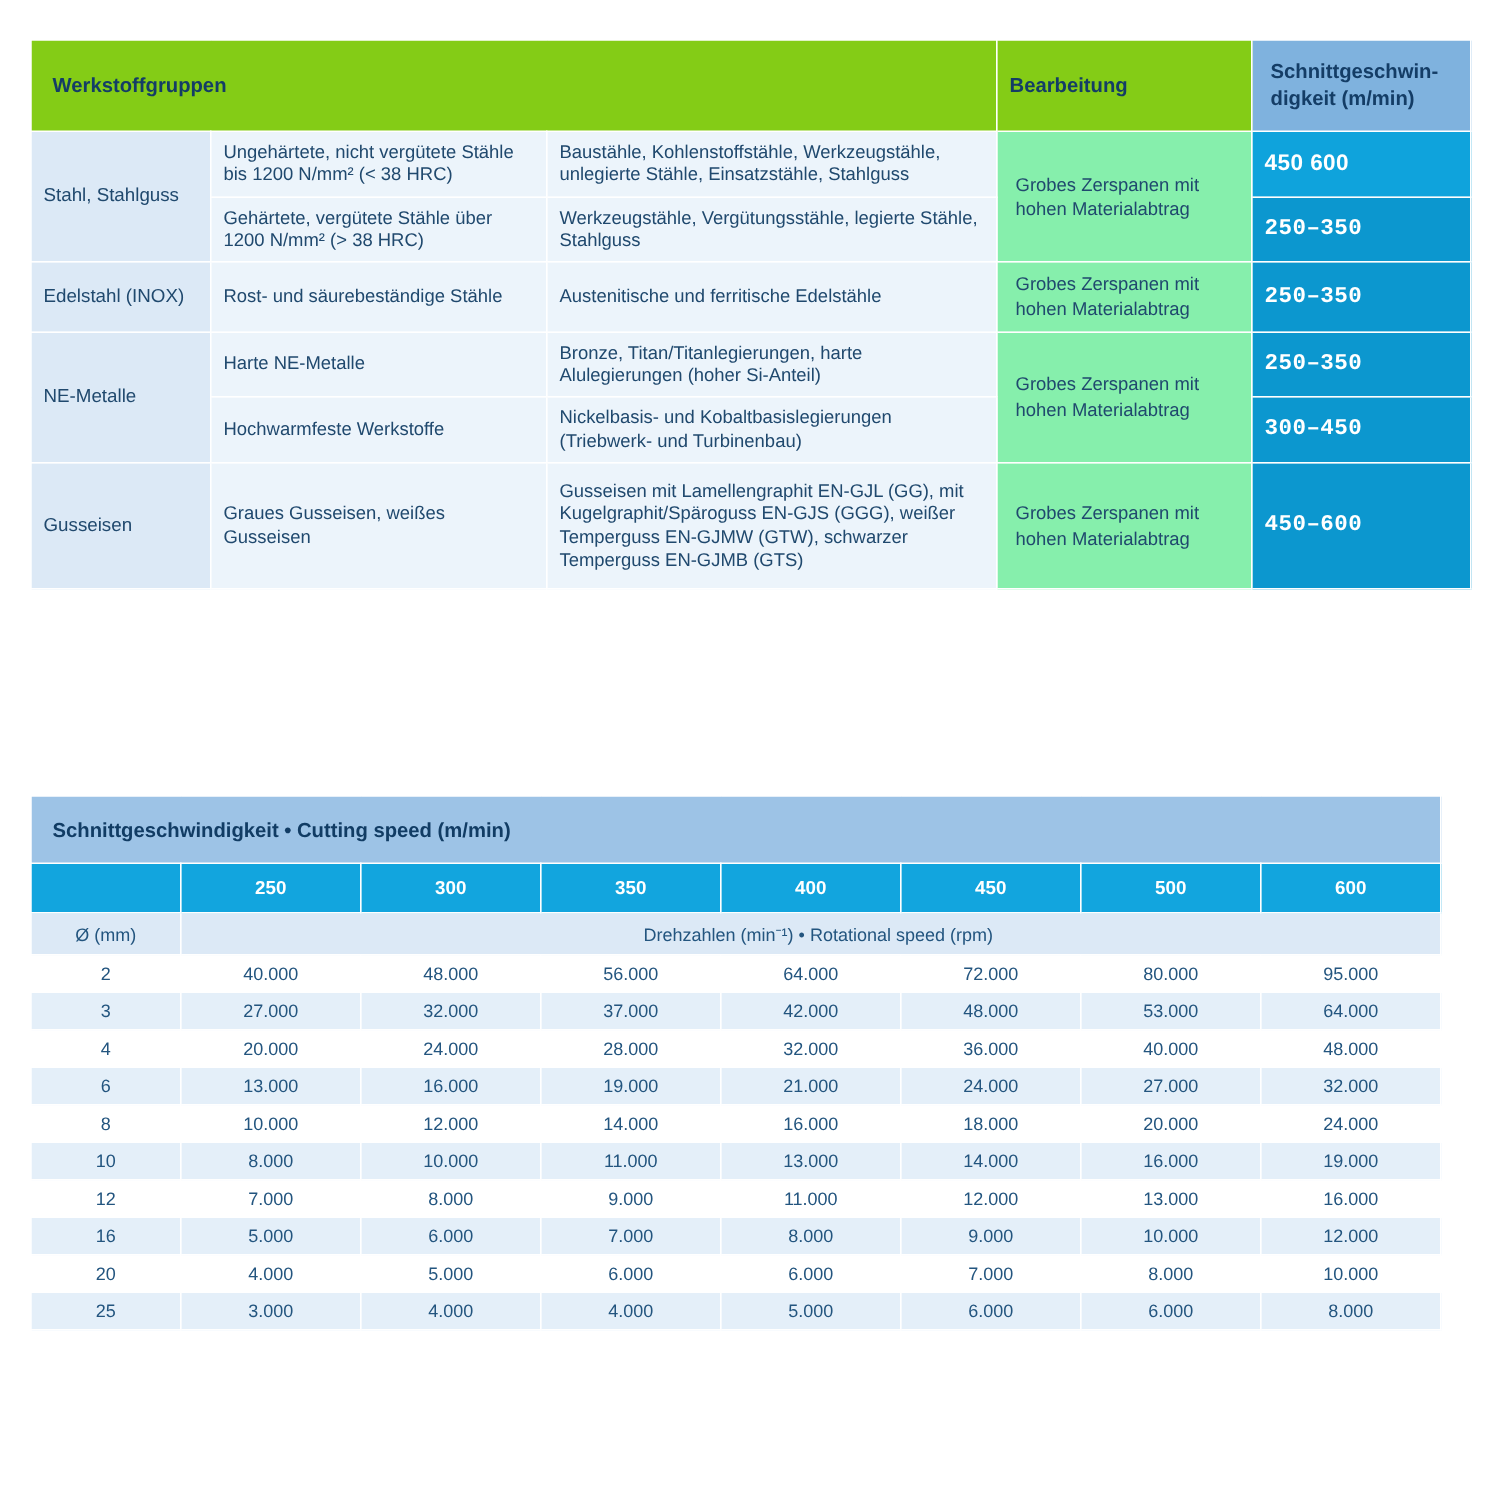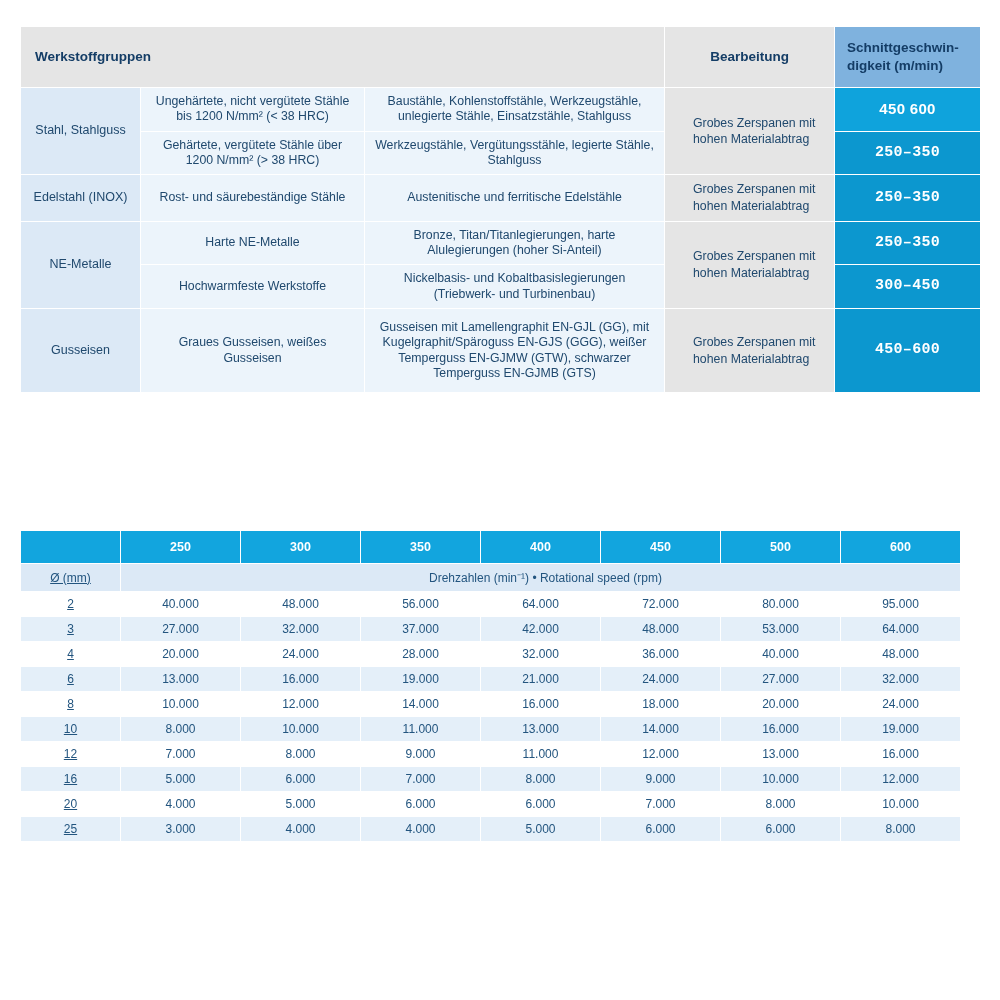--- a/index.html
+++ b/index.html
@@ -24,27 +24,27 @@
     left: 20px;
     top: 26px;
     width: 960px;
     border-collapse: collapse;
     table-layout: fixed;
   }
   .t1 td, .t1 th {
     border: 1px solid #ffffff;
     padding: 6px 8px;
     vertical-align: middle;
-    text-align: center;
+    text-align: left;
     font-size: 12.3px;
     line-height: 1.25;
     color: #20496e;
   }
   .t1 .hdr {
-    background: #e5e5e5;
+    background: #84cc16;
     color: #143d66;
     font-weight: bold;
     font-size: 13.5px;
     height: 48px;
   }
   .t1 .hdr.left {
     text-align: left;
     padding-left: 14px;
   }
   .t1 .hdr.speed {
@@ -57,23 +57,23 @@
     background: #dce9f6;
     font-size: 12.5px;
   }
   .t1 .cat {
     background: #ecf4fb;
   }
   .t1 .mat {
     background: #ecf4fb;
   }
   .t1 .proc {
-    background: #e5e5e5;
-    text-align: left;
-    padding-left: 28px;
+    background: #86efac;
+    text-align: left;
+    padding-left: 12px;
     line-height: 1.35;
   }
   .t1 .vc {
     background: #0fa3dc;
     color: #ffffff;
     font-weight: bold;
     font-size: 15px;
     letter-spacing: 0.3px;
   }
   .t1 .vc.dark {
@@ -120,21 +120,21 @@
     background: #dce9f6;
     font-size: 12px;
     color: #23557f;
   }
   .t2 .subhdr.left {
     text-align: center;
     padding-left: 14px;
   }
   .t2 .row-odd td { background: #ffffff; }
   .t2 .row-even td { background: #e4eff9; }
-  .t2 .dia { font-size: 12px; text-decoration: underline; }
+  .t2 .dia { font-size: 12px; }
 </style>
 </head>
 <body>
 
 <div class="page">
 
   <table class="t1">
     <colgroup>
       <col style="width:120px">
       <col style="width:224px">
@@ -205,20 +205,23 @@
       <col style="width:100px">
       <col style="width:120px">
       <col style="width:120px">
       <col style="width:120px">
       <col style="width:120px">
       <col style="width:120px">
       <col style="width:120px">
       <col style="width:120px">
     </colgroup>
     <thead>
+      <tr>
+        <th class="title" colspan="8">Schnittgeschwindigkeit • Cutting speed (m/min)</th>
+      </tr>
       <tr>
         <th class="colhdr first"></th>
         <th class="colhdr">250</th>
         <th class="colhdr">300</th>
         <th class="colhdr">350</th>
         <th class="colhdr">400</th>
         <th class="colhdr">450</th>
         <th class="colhdr">500</th>
         <th class="colhdr">600</th>
       </tr>

